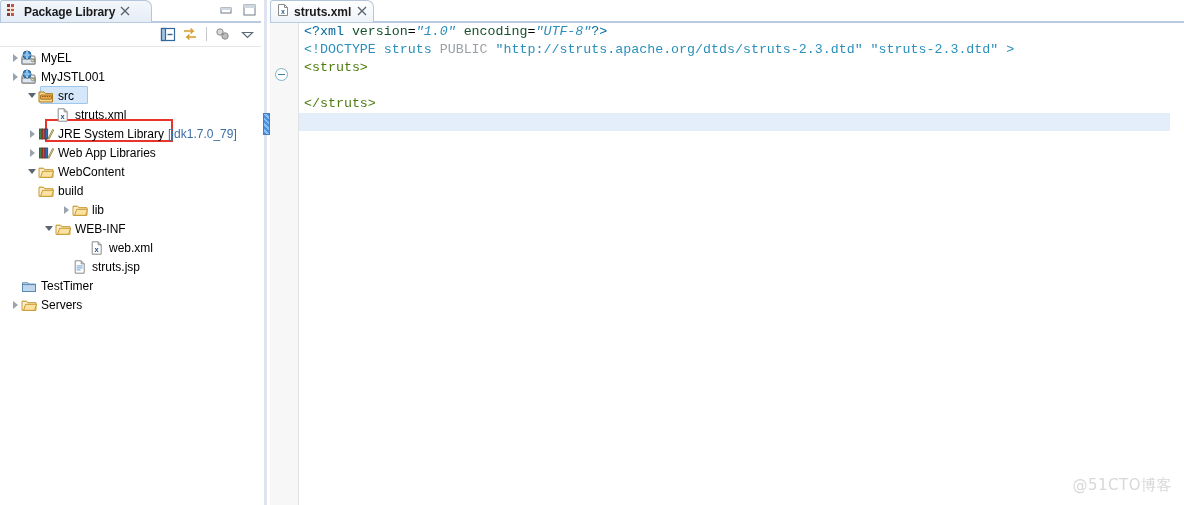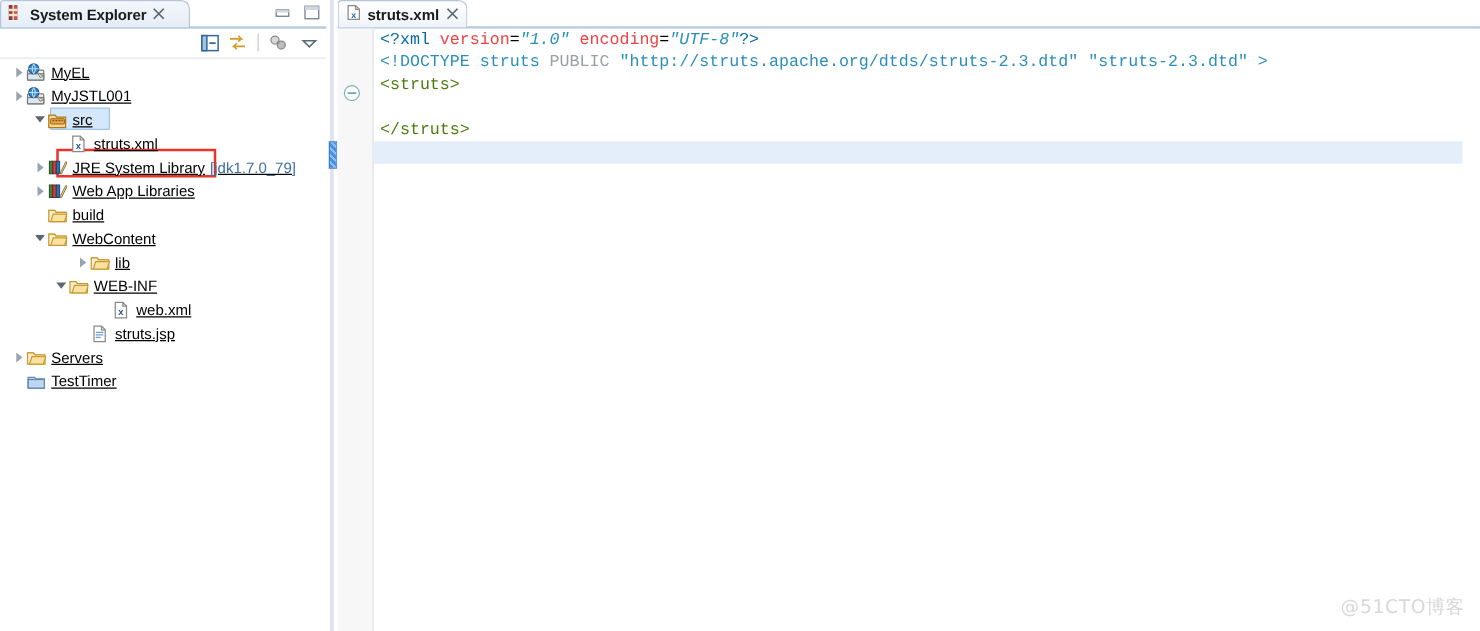--- a/index.html
+++ b/index.html
@@ -25,21 +25,21 @@
   .ex-underline{position:absolute;left:0;top:21px;width:262px;height:2px;background:#b8cbe0;}
   .ex-winbtns{position:absolute;right:6px;top:3px;display:flex;gap:9px;align-items:center;}
 
   .ex-toolbar{position:absolute;left:0;top:24px;width:262px;height:22px;}
   .ex-toolbar .tb{position:absolute;top:2px;}
   .tb-sep{position:absolute;top:3px;width:1px;height:14px;background:#c8c8c8;}
 
   .ex-sep{position:absolute;left:0;top:46px;width:262px;height:1px;background:#e6e6e6;}
 
   .tree{position:absolute;left:0;top:48px;width:262px;height:440px;overflow:hidden;}
-  .row{position:relative;height:19px;display:flex;align-items:center;white-space:nowrap;font-size:12px;color:#000;text-decoration:underline;}
+  .row{position:relative;height:19px;display:flex;align-items:center;white-space:nowrap;font-size:12px;color:#000;}
   .row .lbl{margin-left:4px;}
   .arrow{width:11px;height:11px;display:inline-block;position:relative;flex:0 0 11px;}
   .arrow.closed:after{
     content:"";position:absolute;left:3px;top:2px;
     border-left:5px solid #9aa4ae;border-top:4px solid transparent;border-bottom:4px solid transparent;
   }
   .arrow.open:after{
     content:"";position:absolute;left:1px;top:3px;
     border-top:5px solid #5b6670;border-left:4px solid transparent;border-right:4px solid transparent;
   }
@@ -88,21 +88,21 @@
   .fold:after{content:"";position:absolute;left:2px;top:5px;width:7px;height:1px;background:#3d7d96;}
 
   .code{position:absolute;left:29px;top:0;width:885px;height:482px;
         font-family:"Liberation Mono","DejaVu Sans Mono",monospace;font-size:13.3px;line-height:18px;}
   .cl{position:relative;height:18px;white-space:pre;padding-left:5px;}
   .curline{position:absolute;left:29px;top:90px;width:885px;height:18px;background:#e4eefb;}
   .codetext{position:relative;z-index:2;}
 
   .tag{color:#4d7c0f;}
   .pi{color:#0369a1;}
-  .attr-b{color:#ef4444;}
+  .attr-b{color:#14532d;}
   .val{color:#2a8fbd;font-style:italic;}
   .doctype{color:#2a8fbd;}
   .dt-kw{color:#9aa0a6;}
   .str{color:#2a8fbd;}
   .eq{color:#000;}
 
   
   .ovruler{position:absolute;right:0;top:23px;width:14px;height:482px;background:#ffffff;}
 
   
@@ -123,21 +123,21 @@
 
       <div class="ex-tab">
         <span>
           <svg width="14" height="14" viewBox="0 0 14 14">
             <rect x="1" y="1" width="3" height="12" fill="#8b3a3a"></rect>
             <rect x="5" y="1" width="3" height="12" fill="#c1574b"></rect>
             <rect x="1" y="4" width="7" height="2" fill="#f2e3c8"></rect>
             <rect x="1" y="8" width="7" height="2" fill="#f2e3c8"></rect>
           </svg>
         </span>
-        <span class="tab-title">System Explorer</span>
+        <span class="tab-title">Package Library</span>
         <span class="tab-x">
           <svg width="10" height="10" viewBox="0 0 10 10">
             <path d="M1 1 L9 9 M9 1 L1 9" stroke="#5a6570" stroke-width="1.4" fill="none"></path>
           </svg>
         </span>
       </div>
 
       <div class="ex-winbtns">
         <span>
           <svg width="14" height="14" viewBox="0 0 14 14">
@@ -255,38 +255,38 @@
                 <rect x="1.5" y="3" width="2.6" height="10" fill="#3f7f3f" stroke="#235023" stroke-width="0.8"></rect>
                 <rect x="4.3" y="3" width="2.6" height="10" fill="#d6413c" stroke="#7e221f" stroke-width="0.8"></rect>
                 <rect x="7.1" y="3" width="2.6" height="10" fill="#2f6fae" stroke="#1c4570" stroke-width="0.8"></rect>
                 <path d="M10 12.6 l4.6 -9.2 1.1 0.6 -4.6 9.2 z" fill="#f2e4b8" stroke="#8a7531" stroke-width="0.8"></path>
               </svg></span>
             <span class="lbl">Web App Libraries</span>
           </div>
         </div>
         <div class="row">
           <div class="cont" style="margin-left: 27px;">
-            <span class="arrow none"></span>
+            <span class="arrow open"></span>
             <span class="ico"><svg width="16" height="16" viewBox="0 0 16 16">
                 <path d="M1 4.3 h4.6 l1.3 1.5 h8.1" fill="none" stroke="#c99a31" stroke-width="1"></path>
                 <path d="M1 4.3 h4.6 l1.3 1.5 h8.1 v7.5 h-14 z" fill="#fcefcf" stroke="#c99a31" stroke-width="1"></path>
                 <path d="M2.6 13.3 l2-6 h11 l-2 6 z" fill="#fbe2a0" stroke="#c99a31" stroke-width="1"></path>
               </svg></span>
-            <span class="lbl">build</span>
+            <span class="lbl">WebContent</span>
           </div>
         </div>
         <div class="row">
           <div class="cont" style="margin-left: 27px;">
-            <span class="arrow open"></span>
+            <span class="arrow none"></span>
             <span class="ico"><svg width="16" height="16" viewBox="0 0 16 16">
                 <path d="M1 4.3 h4.6 l1.3 1.5 h8.1" fill="none" stroke="#c99a31" stroke-width="1"></path>
                 <path d="M1 4.3 h4.6 l1.3 1.5 h8.1 v7.5 h-14 z" fill="#fcefcf" stroke="#c99a31" stroke-width="1"></path>
                 <path d="M2.6 13.3 l2-6 h11 l-2 6 z" fill="#fbe2a0" stroke="#c99a31" stroke-width="1"></path>
               </svg></span>
-            <span class="lbl">WebContent</span>
+            <span class="lbl">build</span>
           </div>
         </div>
         <div class="row">
           <div class="cont" style="margin-left: 61px;">
             <span class="arrow closed"></span>
             <span class="ico"><svg width="16" height="16" viewBox="0 0 16 16">
                 <path d="M1 4.3 h4.6 l1.3 1.5 h8.1" fill="none" stroke="#c99a31" stroke-width="1"></path>
                 <path d="M1 4.3 h4.6 l1.3 1.5 h8.1 v7.5 h-14 z" fill="#fcefcf" stroke="#c99a31" stroke-width="1"></path>
                 <path d="M2.6 13.3 l2-6 h11 l-2 6 z" fill="#fbe2a0" stroke="#c99a31" stroke-width="1"></path>
               </svg></span>
@@ -323,37 +323,37 @@
                 <path d="M9.2 1.8 v3 h3" fill="none" stroke="#8a8a8a" stroke-width="1"></path>
                 <rect x="4.6" y="6.4" width="6" height="1" fill="#6e9dd1"></rect>
                 <rect x="4.6" y="8.4" width="6" height="1" fill="#6e9dd1"></rect>
                 <rect x="4.6" y="10.4" width="4" height="1" fill="#6e9dd1"></rect>
               </svg></span>
             <span class="lbl">struts.jsp</span>
           </div>
         </div>
         <div class="row">
           <div class="cont" style="margin-left: 10px;">
+            <span class="arrow none"></span>
+            <span class="ico"><svg width="16" height="16" viewBox="0 0 16 16">
+                <path d="M1.5 4.8 h5.2 l1.2 1.3 h6.6 v7.4 h-13 z" fill="#cfe3f4" stroke="#5b87b3" stroke-width="1"></path>
+                <rect x="1.5" y="6.6" width="13" height="6.9" fill="#bed7ee" stroke="#5b87b3" stroke-width="1"></rect>
+              </svg></span>
+            <span class="lbl">TestTimer</span>
+          </div>
+        </div>
+        <div class="row">
+          <div class="cont" style="margin-left: 10px;">
             <span class="arrow closed"></span>
             <span class="ico"><svg width="16" height="16" viewBox="0 0 16 16">
                 <path d="M1 4.3 h4.6 l1.3 1.5 h8.1" fill="none" stroke="#c99a31" stroke-width="1"></path>
                 <path d="M1 4.3 h4.6 l1.3 1.5 h8.1 v7.5 h-14 z" fill="#fcefcf" stroke="#c99a31" stroke-width="1"></path>
                 <path d="M2.6 13.3 l2-6 h11 l-2 6 z" fill="#fbe2a0" stroke="#c99a31" stroke-width="1"></path>
               </svg></span>
             <span class="lbl">Servers</span>
-          </div>
-        </div>
-        <div class="row">
-          <div class="cont" style="margin-left: 10px;">
-            <span class="arrow none"></span>
-            <span class="ico"><svg width="16" height="16" viewBox="0 0 16 16">
-                <path d="M1.5 4.8 h5.2 l1.2 1.3 h6.6 v7.4 h-13 z" fill="#cfe3f4" stroke="#5b87b3" stroke-width="1"></path>
-                <rect x="1.5" y="6.6" width="13" height="6.9" fill="#bed7ee" stroke="#5b87b3" stroke-width="1"></rect>
-              </svg></span>
-            <span class="lbl">TestTimer</span>
           </div>
         </div>
       </div>
 
     <div class="redbox"></div>
   </div>
 
   <div class="ex-rightborder"></div>
 
   <div class="sash">

